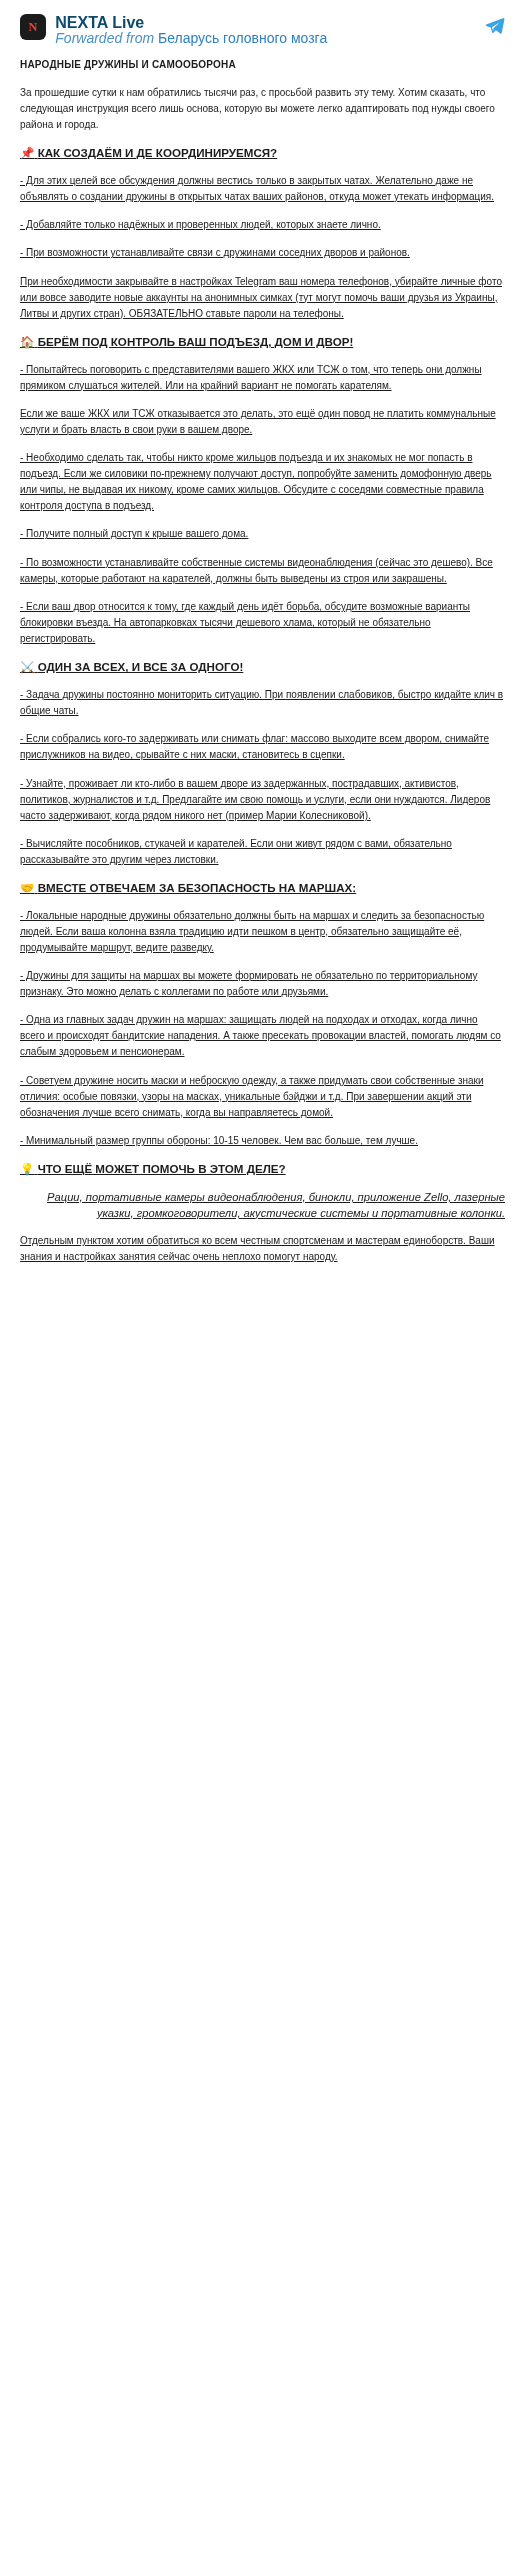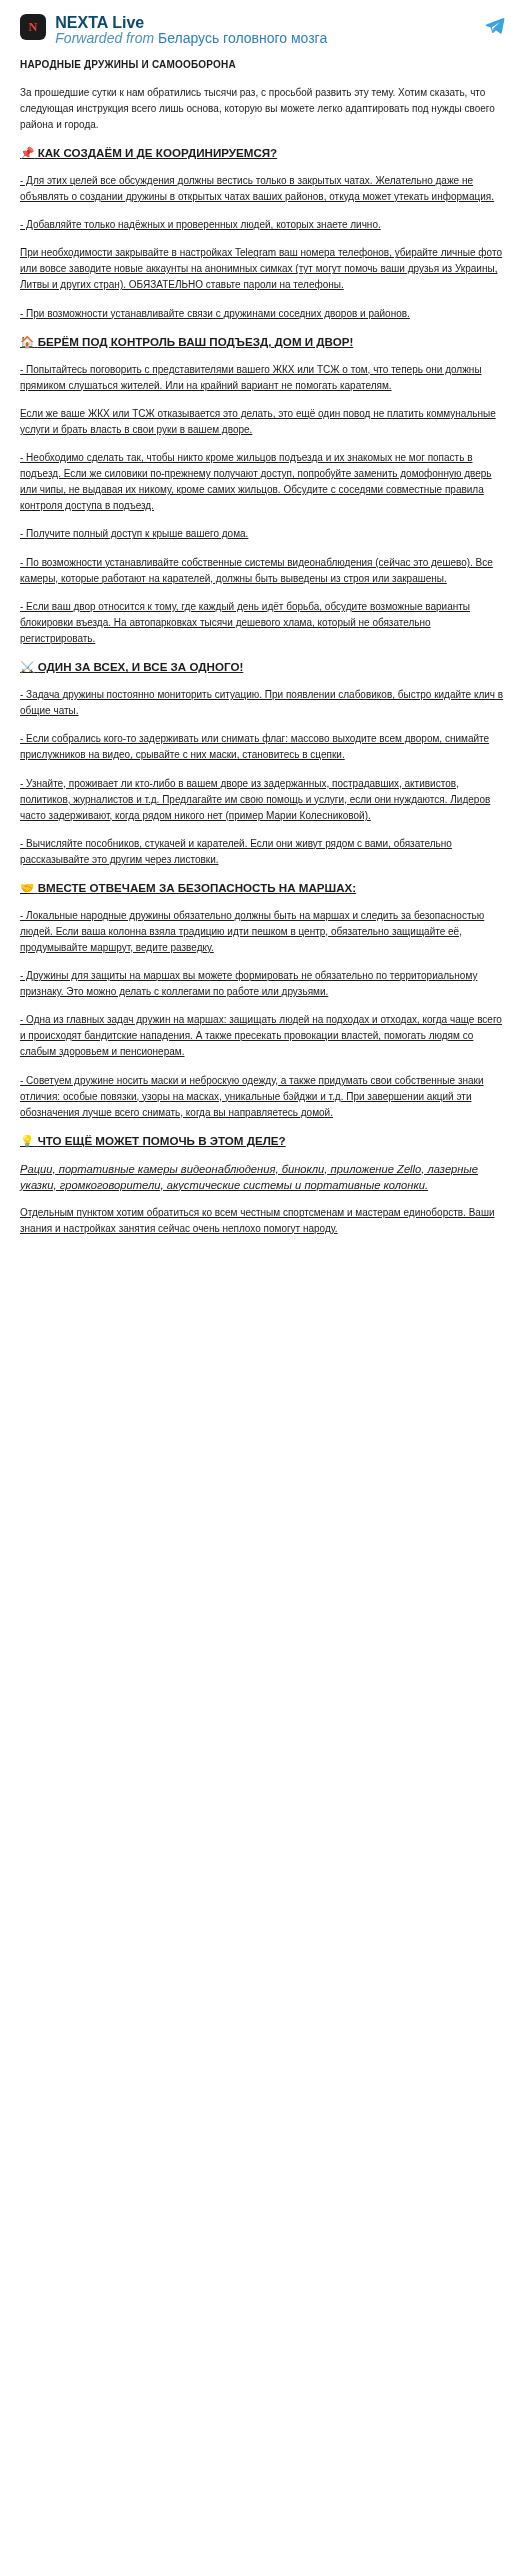--- a/index.html
+++ b/index.html
@@ -100,20 +100,21 @@
   }
   .sect-block {
     margin: 0;
     text-decoration: underline;
   }
   .final-italic {
     font-style: italic;
     font-size: 11.2px;
     line-height: 16px;
     margin: 0 0 12.3px 0;
+    text-align: right;
   }
 </style>
 </head>
 <body>
 
 <div class="page">
 
   <div class="post-header">
     <div class="avatar">
       <span class="logo-mark">N</span>
@@ -134,22 +135,22 @@
 
   <p class="para">За прошедшие сутки к нам обратились тысячи раз, с просьбой развить эту тему. Хотим сказать, что следующая инструкция всего лишь основа, которую вы можете легко адаптировать под нужды своего района и города.</p>
 
   <div class="sect-block">
     <div class="section-head">
       <span class="emoji">📌</span>
       <span>КАК СОЗДАЁМ И ДЕ КООРДИНИРУЕМСЯ?</span>
     </div>
     <p class="para">- Для этих целей все обсуждения должны вестись только в закрытых чатах. Желательно даже не объявлять о создании дружины в открытых чатах ваших районов, откуда может утекать информация.</p>
     <p class="para">- Добавляйте только надёжных и проверенных людей, которых знаете лично.</p>
+    <p class="para">- При возможности устанавливайте связи с дружинами соседних дворов и районов.</p>
     <p class="para">При необходимости закрывайте в настройках Telegram ваш номера телефонов, убирайте личные фото или вовсе заводите новые аккаунты на анонимных симках (тут могут помочь ваши друзья из Украины, Литвы и других стран). ОБЯЗАТЕЛЬНО ставьте пароли на телефоны.</p>
-    <p class="para">- При возможности устанавливайте связи с дружинами соседних дворов и районов.</p>
   </div>
 
   <div class="sect-block">
     <div class="section-head">
       <span class="emoji">🏠</span>
       <span>БЕРЁМ ПОД КОНТРОЛЬ ВАШ ПОДЪЕЗД, ДОМ И ДВОР!</span>
     </div>
     <p class="para">- Попытайтесь поговорить с представителями вашего ЖКХ или ТСЖ о том, что теперь они должны прямиком слушаться жителей. Или на крайний вариант не помогать карателям.</p>
     <p class="para">Если же ваше ЖКХ или ТСЖ отказывается это делать, это ещё один повод не платить коммунальные услуги и брать власть в свои руки в вашем дворе.</p>
     <p class="para">- Необходимо сделать так, чтобы никто кроме жильцов подъезда и их знакомых не мог попасть в подъезд. Если же силовики по-прежнему получают доступ, попробуйте заменить домофонную дверь или чипы, не выдавая их никому, кроме самих жильцов. Обсудите с соседями совместные правила контроля доступа в подъезд.</p>
@@ -169,22 +170,23 @@
     <p class="para">- Вычисляйте пособников, стукачей и карателей. Если они живут рядом с вами, обязательно рассказывайте это другим через листовки.</p>
   </div>
 
   <div class="sect-block">
     <div class="section-head">
       <span class="emoji">🤝</span>
       <span>ВМЕСТЕ ОТВЕЧАЕМ ЗА БЕЗОПАСНОСТЬ НА МАРШАХ:</span>
     </div>
     <p class="para">- Локальные народные дружины обязательно должны быть на маршах и следить за безопасностью людей. Если ваша колонна взяла традицию идти пешком в центр, обязательно защищайте её, продумывайте маршрут, ведите разведку.</p>
     <p class="para">- Дружины для защиты на маршах вы можете формировать не обязательно по территориальному признаку. Это можно делать с коллегами по работе или друзьями.</p>
-    <p class="para">- Одна из главных задач дружин на маршах: защищать людей на подходах и отходах, когда чаще всего и происходят бандитские нападения. А также пресекать провокации властей, помогать людям со слабым здоровьем и пенсионерам.</p>
+    <p class="para">- Одна из главных задач дружин на маршах: защищать людей на подходах и отходах, когда лично всего и происходят бандитские нападения. А также пресекать провокации властей, помогать людям со слабым здоровьем и пенсионерам.</p>
     <p class="para">- Советуем дружине носить маски и неброскую одежду, а также придумать свои собственные знаки отличия: особые повязки, узоры на масках, уникальные бэйджи и т.д. При завершении акций эти обозначения лучше всего снимать, когда вы направляетесь домой.</p>
+    <p class="para">- Минимальный размер группы обороны: 10-15 человек. Чем вас больше, тем лучше.</p>
   </div>
 
   <div class="sect-block">
     <div class="section-head">
       <span class="emoji">💡</span>
       <span>ЧТО ЕЩЁ МОЖЕТ ПОМОЧЬ В ЭТОМ ДЕЛЕ?</span>
     </div>
     <p class="final-italic">Рации, портативные камеры видеонаблюдения, бинокли, приложение Zello, лазерные указки, громкоговорители, акустические системы и портативные колонки.</p>
     <p class="para">Отдельным пунктом хотим обратиться ко всем честным спортсменам и мастерам единоборств. Ваши знания и настройках занятия сейчас очень неплохо помогут народу.</p>
   </div>

